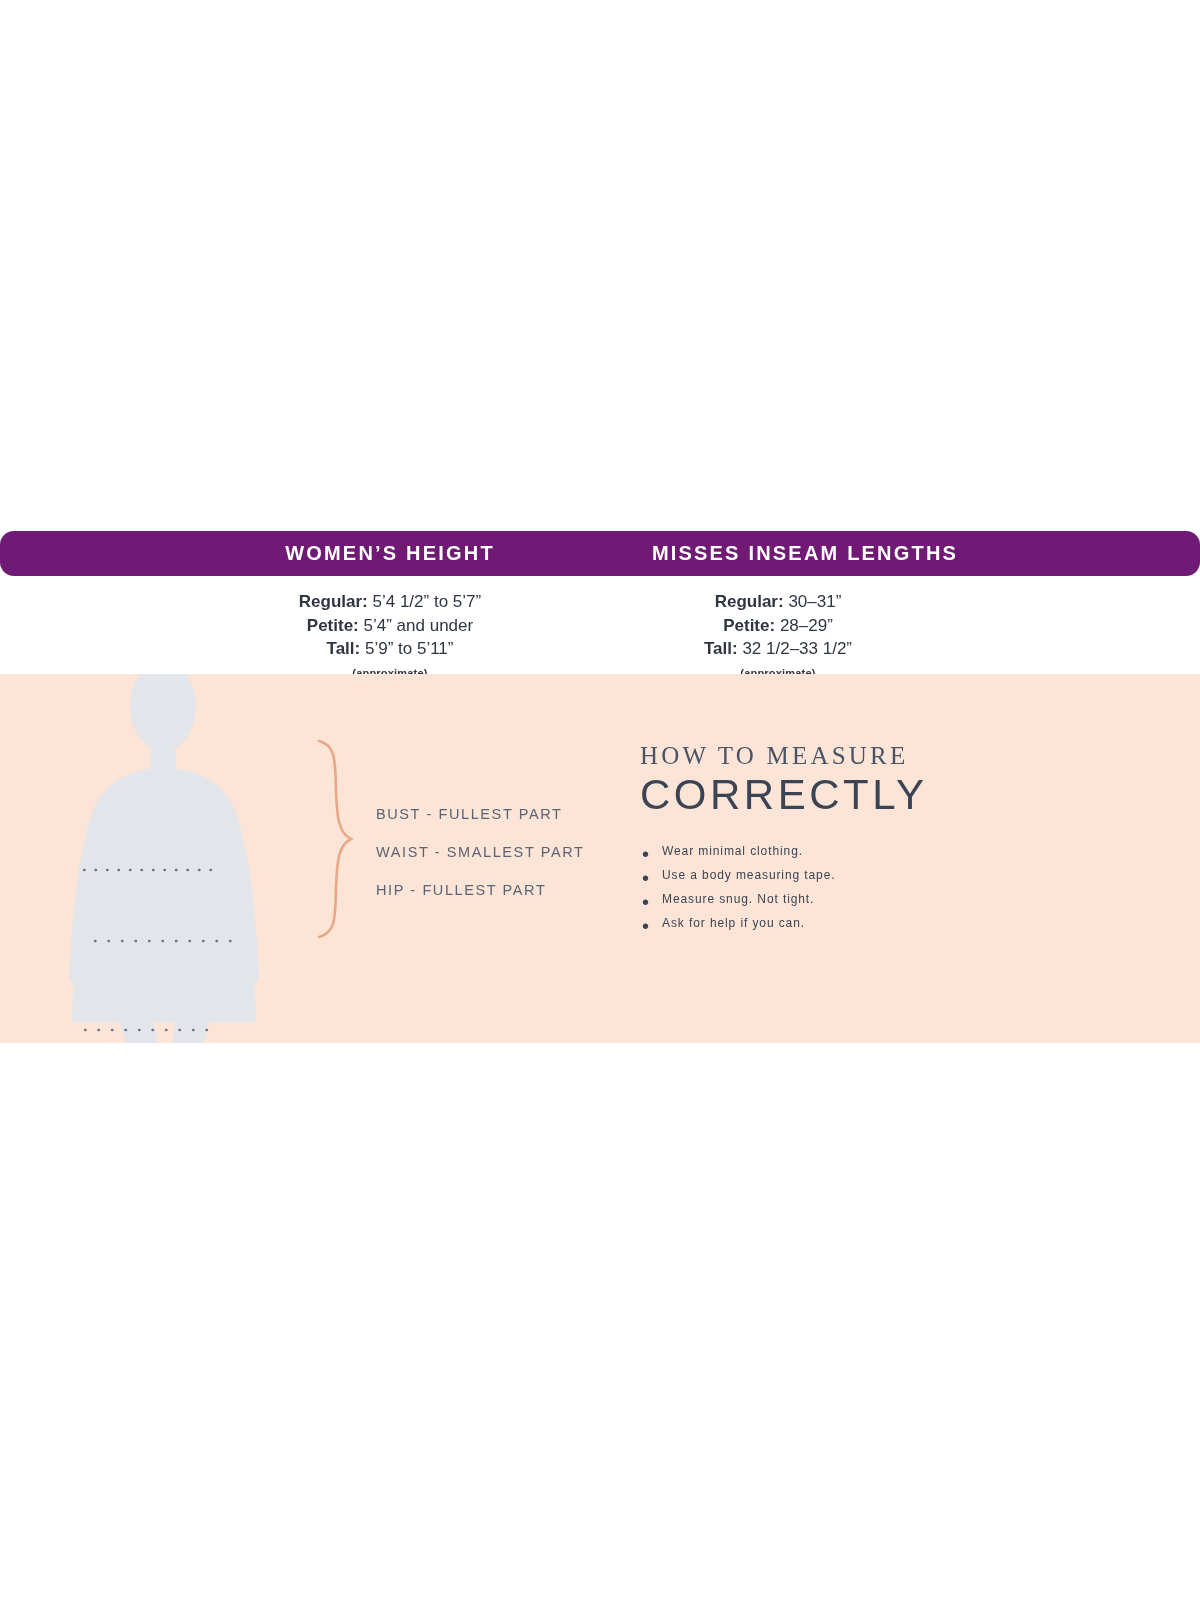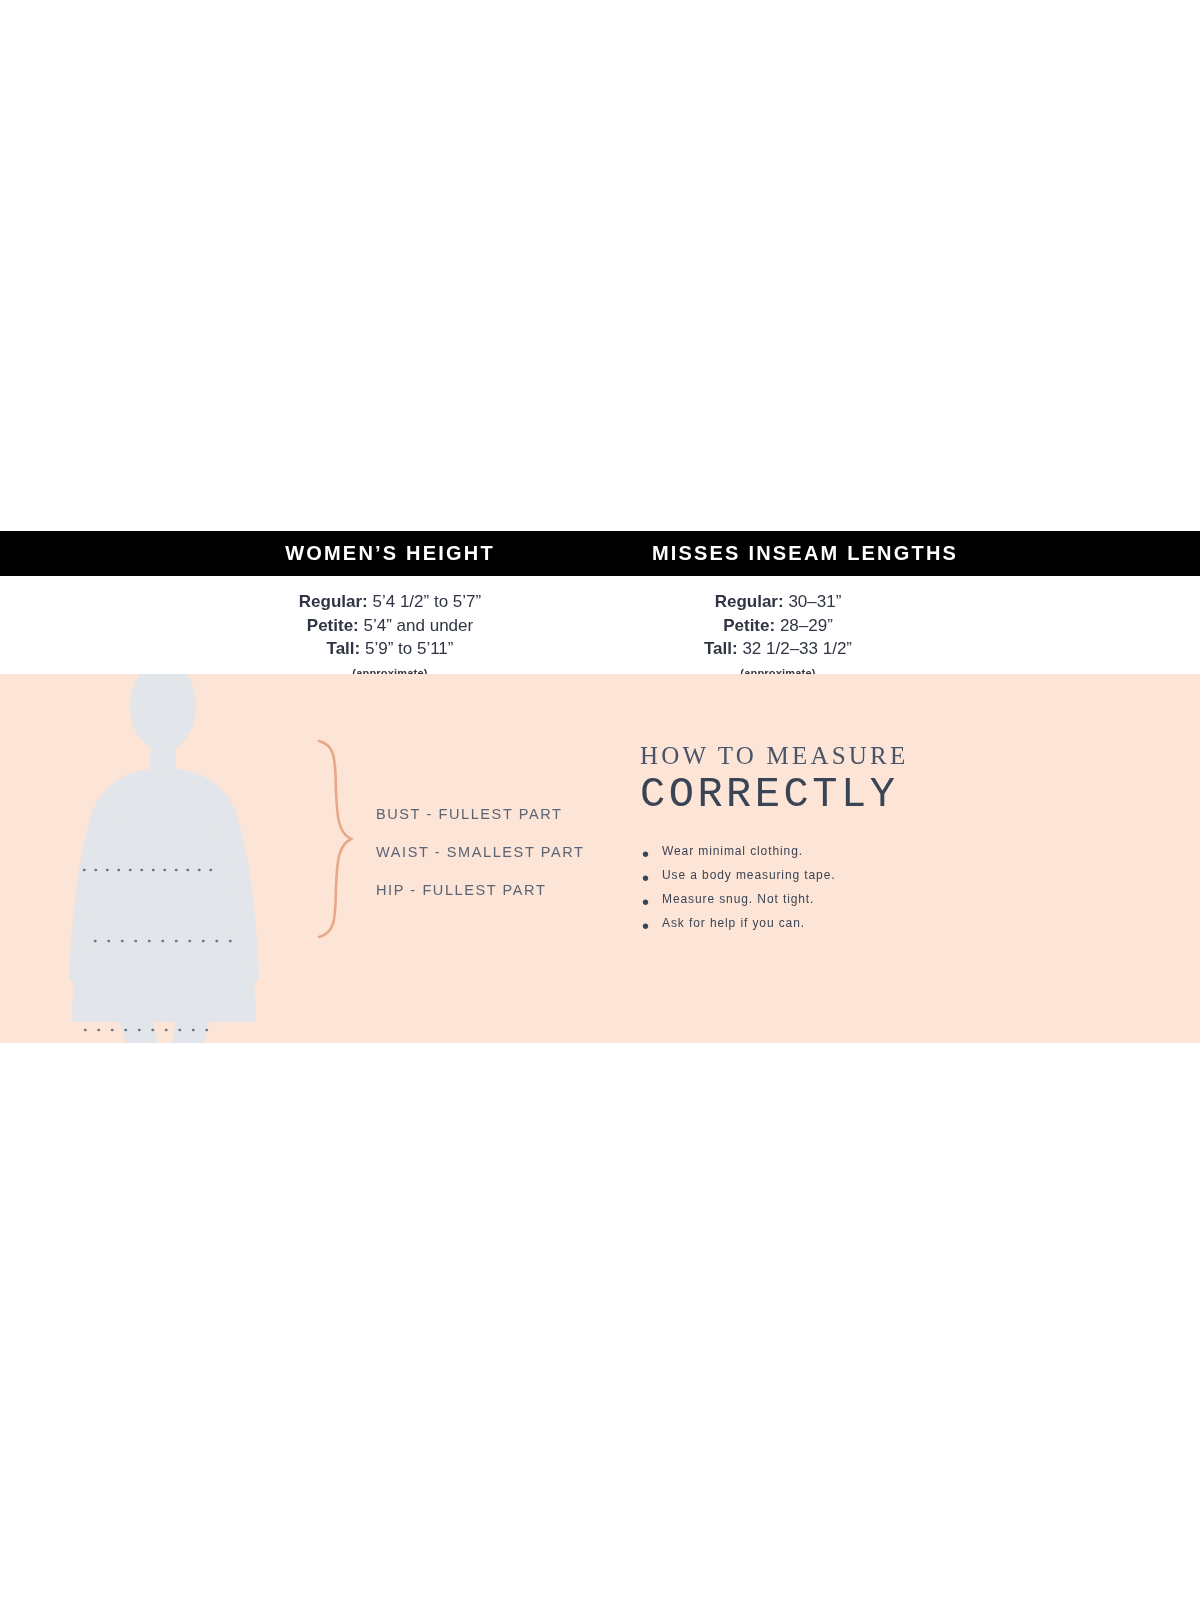--- a/index.html
+++ b/index.html
@@ -22,23 +22,24 @@
     left: 0;
     top: 531px;
     width: 1200px;
     height: 512px;
   }
 
   
   .header-strip {
     position: relative;
     height: 45px;
-    background: #000000;
+    background: #701a75;
     display: flex;
     align-items: center;
+    border-radius: 14px;
   }
   .header-cell {
     color: #ffffff;
     font-size: 20px;
     font-weight: bold;
     letter-spacing: 2.2px;
     text-align: center;
   }
   .header-cell.height { position: absolute; left: 210px; width: 360px; }
   .header-cell.inseam { position: absolute; left: 600px; width: 410px; }
@@ -115,21 +116,21 @@
     top: 68px;
     width: 470px;
   }
   .howto-line1 {
     font-family: "Liberation Serif", serif;
     font-size: 25px;
     letter-spacing: 3.2px;
     color: #4a5466;
   }
   .howto-line2 {
-    font-family: Liberation Mono, monospace;
+    font-family: Liberation Sans, sans-serif;
     font-size: 42px;
     letter-spacing: 3.5px;
     color: #3b4454;
     line-height: 46px;
     margin-top: 2px;
   }
   .tips {
     margin: 26px 0 0 0;
     padding: 0;
     list-style: none;

